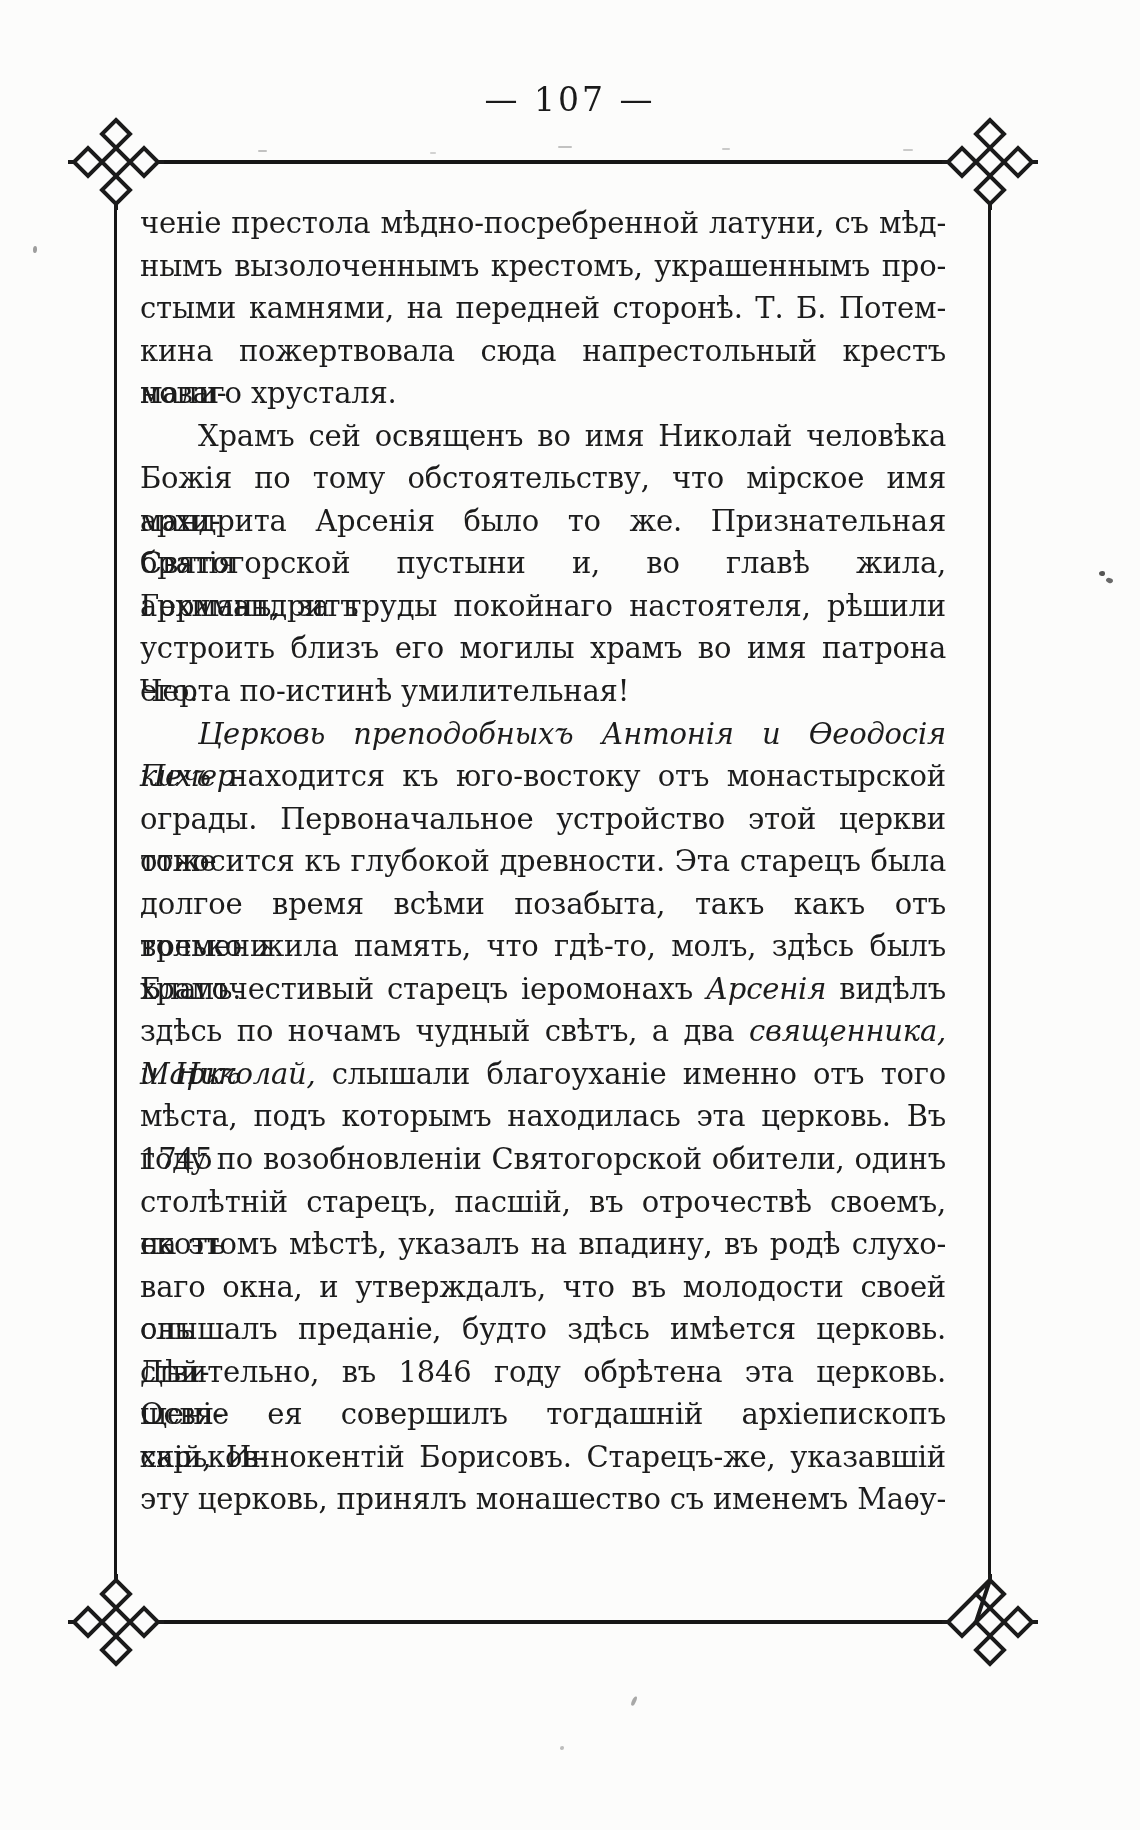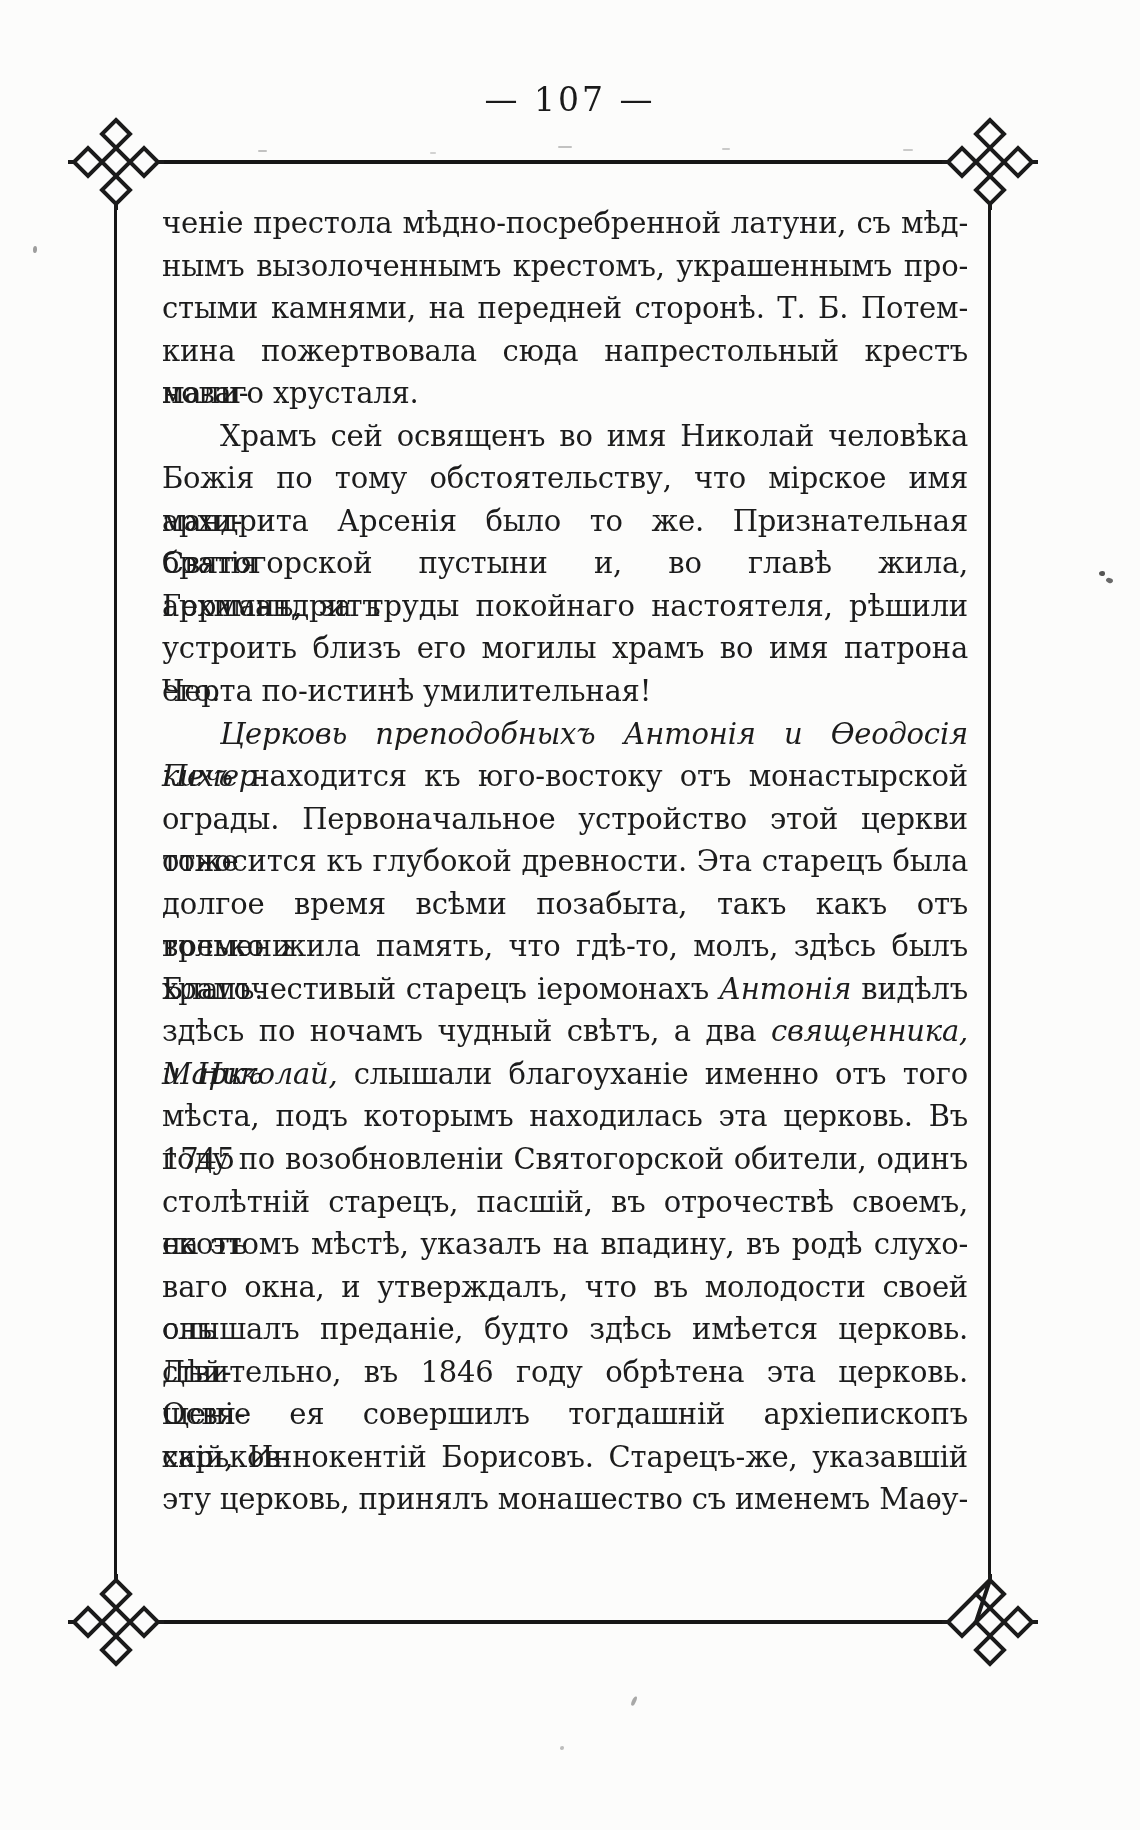--- a/index.html
+++ b/index.html
@@ -22,21 +22,21 @@
   .rule-right{left:988px;top:210px;width:3px;height:1364px;}
   
   .orn{position:absolute;width:96px;height:96px;}
   .orn-tl{left:68px;top:114px;}
   .orn-tr{left:942px;top:114px;transform:scaleX(-1);}
   .orn-bl{left:68px;top:1574px;transform:scaleY(-1);}
   .orn-br{left:942px;top:1574px;transform:scale(-1,-1);}
   .orn svg{display:block;}
   
   .text-block{
-    position:absolute;left:162px;top:202px;width:806px;
+    position:absolute;left:140px;top:202px;width:806px;
     font-size:29px;line-height:42.55px;letter-spacing:-0.2px;
   }
   .line{
     height:42.55px;
     text-align:justify;text-align-last:justify;
     white-space:normal;
   }
   .line.no-just{text-align:right;text-align-last:left;}
   .line.indent{text-indent:58px;}
   .it{font-style:italic;}
@@ -125,21 +125,21 @@
     <div class="line"><span>Святогорской пустыни и, во главѣ жила, архимандритъ</span></div>
     <div class="line"><span>Германъ, за труды покойнаго настоятеля, рѣшили</span></div>
     <div class="line"><span>устроить близъ его могилы храмъ во имя патрона его.</span></div>
     <div class="line no-just"><span>Черта по-истинѣ умилительная!</span></div>
     <div class="line indent"><span class="it">Церковь преподобныхъ Антонія и Ѳеодосія Печер-</span></div>
     <div class="line"><span class="it">кихъ </span><span>находится къ юго-востоку отъ монастырской</span></div>
     <div class="line"><span>ограды. Первоначальное устройство этой церкви тоже</span></div>
     <div class="line"><span>относится къ глубокой древности. Эта старецъ была</span></div>
     <div class="line"><span>долгое время всѣми позабыта, такъ какъ отъ времени</span></div>
     <div class="line"><span>только жила память, что гдѣ-то, молъ, здѣсь былъ храмъ.</span></div>
-    <div class="line"><span>Благочестивый старецъ іеромонахъ </span><span class="it">Антонія</span><span> видѣлъ</span></div>
+    <div class="line"><span>Благочестивый старецъ іеромонахъ </span><span class="it">Арсенія</span><span> видѣлъ</span></div>
     <div class="line"><span>здѣсь по ночамъ чудный свѣтъ, а два </span><span class="it">священника, Маркъ</span></div>
     <div class="line"><span class="it">и Николай,</span><span> слышали благоуханіе именно отъ того</span></div>
     <div class="line"><span>мѣста, подъ которымъ находилась эта церковь. Въ 1745</span></div>
     <div class="line"><span>году по возобновленіи Святогорской обители, одинъ</span></div>
     <div class="line"><span>столѣтній старецъ, пасшій, въ отрочествѣ своемъ, скотъ</span></div>
     <div class="line"><span>на этомъ мѣстѣ, указалъ на впадину, въ родѣ слухо-</span></div>
     <div class="line"><span>ваго окна, и утверждалъ, что въ молодости своей онъ</span></div>
     <div class="line"><span>слышалъ преданіе, будто здѣсь имѣется церковь. Дѣй-</span></div>
     <div class="line"><span>ствительно, въ 1846 году обрѣтена эта церковь. Освя-</span></div>
     <div class="line"><span>щеніе ея совершилъ тогдашній архіепископъ харьков-</span></div>

